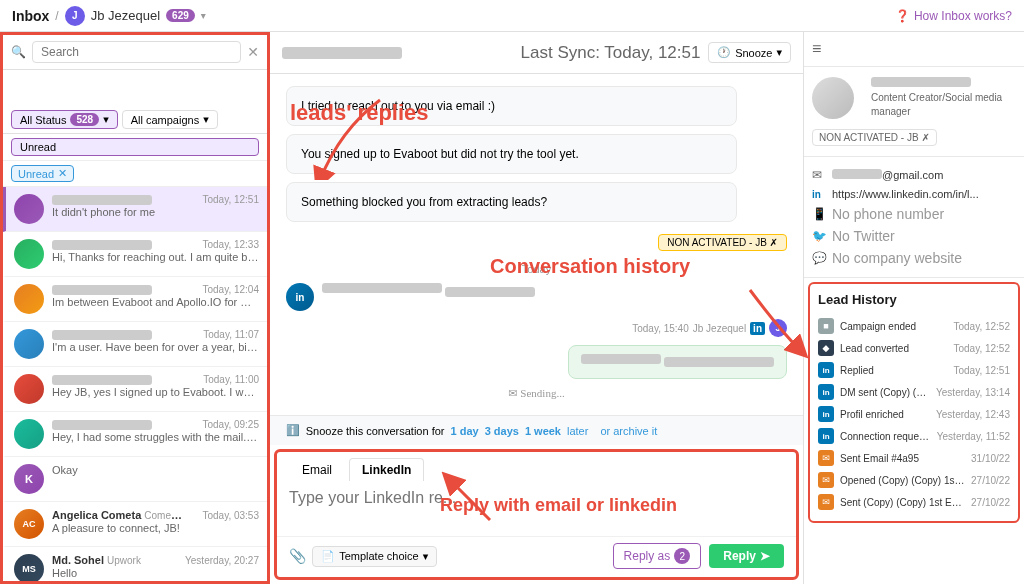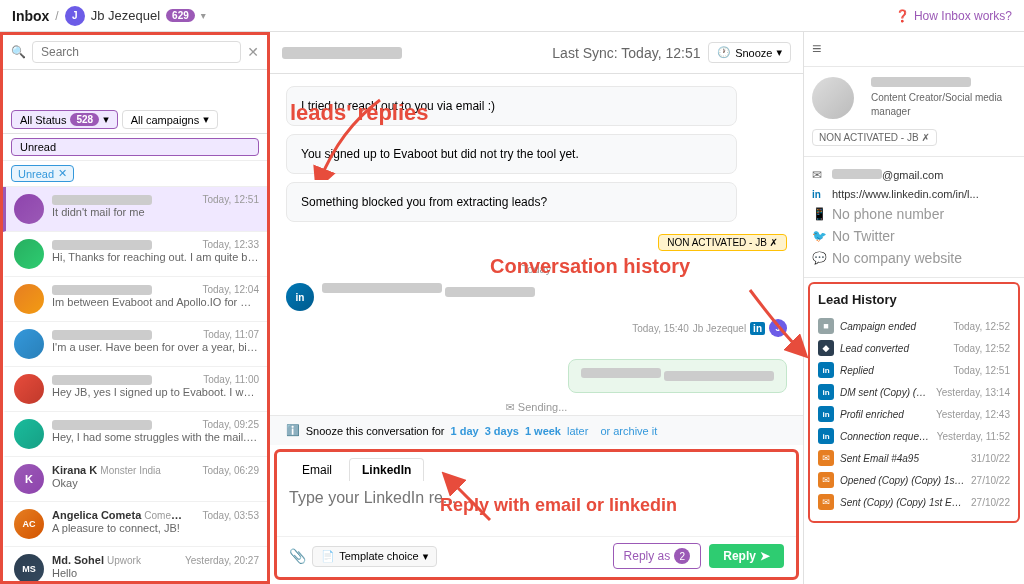--- a/index.html
+++ b/index.html
@@ -81,40 +81,40 @@
     .conv-preview { font-size: 11px; color: #666; white-space: nowrap; overflow: hidden; text-overflow: ellipsis; }
 
     
     .center-panel { flex: 1; display: flex; flex-direction: column; background: #fff; border-right: 1px solid #e0e0e0; }
     .center-header {
       display: flex; align-items: center; justify-content: space-between;
       padding: 8px 12px; border-bottom: 1px solid #e0e0e0; min-height: 42px;
     }
     .contact-name-blurred { background: #ccc; height: 12px; border-radius: 3px; width: 120px; }
     .header-right { display: flex; align-items: center; gap: 8px; font-size: 11px; color: #666; }
-    .sync-info { font-size: 14px; color: #666; }
+    .sync-info { font-size: 17px; color: #666; }
     .snooze-btn {
       display: flex; align-items: center; gap: 4px;
       border: 1px solid #ddd; border-radius: 4px; padding: 3px 8px;
       font-size: 11px; cursor: pointer; background: #fff;
     }
     .messages-area { flex: 1; overflow-y: auto; padding: 12px 16px; }
     .message-bubble {
       background: #f8f9fa; border: 1px solid #e8e8e8; border-radius: 8px;
       padding: 10px 14px; margin-bottom: 8px; max-width: 90%; font-size: 12px; line-height: 1.5;
     }
     .noa-badge {
       display: inline-flex; align-items: center; gap: 4px;
       background: #fff3cd; border: 1px solid #ffc107; border-radius: 4px;
       padding: 2px 8px; font-size: 10px; margin: 4px 0;
     }
     .date-divider { text-align: center; font-size: 11px; color: #999; margin: 8px 0; }
-    .outgoing-row { display: flex; justify-content: flex-end; margin-bottom: 22px; align-items: center; gap: 6px; }
+    .outgoing-row { display: flex; justify-content: flex-end; margin-bottom: 8px; align-items: center; gap: 6px; }
     .outgoing-meta { font-size: 10px; color: #999; display: flex; align-items: center; gap: 4px; }
-    .sending-indicator { text-align: center; font-size: 11px; color: #999; margin: 4px 0; }
+    .sending-indicator { text-align: center; font-size: 11px; color: #999; margin: 4px 0; font-family: Liberation Serif, serif; }
     .snooze-bar {
       padding: 8px 16px; background: #f8f9fa; border-top: 1px solid #e8e8e8;
       display: flex; align-items: center; justify-content: space-between; font-size: 11px;
     }
     .snooze-options { display: flex; align-items: center; gap: 6px; }
     .snooze-link { color: #3498db; cursor: pointer; text-decoration: none; }
     .snooze-link.bold { font-weight: 600; }
     .compose-area { border-top: 1px solid #e0e0e0; }
     .compose-tabs { display: flex; padding: 6px 12px 0; gap: 4px; }
     .compose-tab {
@@ -177,21 +177,21 @@
     .lead-history-title { font-size: 13px; font-weight: 700; margin-bottom: 8px; color: #1a1a1a; }
     .history-item { display: flex; align-items: center; gap: 6px; padding: 3px 0; font-size: 10px; }
     .hist-icon {
       width: 16px; height: 16px; border-radius: 3px; flex-shrink: 0;
       display: flex; align-items: center; justify-content: center; font-size: 9px; color: #fff;
     }
     .hist-icon.gray { background: #95a5a6; }
     .hist-icon.dark { background: #2c3e50; }
     .hist-icon.linkedin { background: #0077b5; }
     .hist-icon.orange { background: #e67e22; }
-    .hist-label { flex: 1; color: #333; white-space: nowrap; overflow: hidden; text-overflow: ellipsis; font-style: italic; }
+    .hist-label { flex: 1; color: #333; white-space: nowrap; overflow: hidden; text-overflow: ellipsis; }
     .hist-time { color: #999; font-size: 10px; white-space: nowrap; flex-shrink: 0; }
 
     
     .blurred-line { background: #ccc; border-radius: 3px; display: inline-block; height: 10px; }
 
     
     .outgoing-bubble {
       background: #eaf7ec; border: 1px solid #c3e6cb; border-radius: 8px;
       padding: 8px 12px; max-width: 80%; font-size: 12px;
     }
@@ -251,21 +251,21 @@
 
       <div class="conv-item active" style="border-left:3px solid #9b59b6;">
         <div class="conv-avatar">
           <div class="avatar-placeholder" style="background:linear-gradient(135deg,#8e44ad,#9b59b6);"></div>
         </div>
         <div class="conv-content">
           <div class="conv-header">
             <span class="conv-name-blurred"></span>
             <span class="conv-time">Today, 12:51</span>
           </div>
-          <div class="conv-preview">It didn't mail for me</div>
+          <div class="conv-preview">It didn't phone for me</div>
         </div>
       </div>
 
       <div class="conv-item">
         <div class="conv-avatar">
           <div class="avatar-placeholder" style="background:linear-gradient(135deg,#27ae60,#2ecc71);"></div>
         </div>
         <div class="conv-content">
           <div class="conv-header">
             <span class="conv-name-blurred"></span>
@@ -325,27 +325,20 @@
           </div>
           <div class="conv-preview">Hey, I had some struggles with the mail. They...</div>
         </div>
       </div>
 
       <div class="conv-item">
         <div class="conv-avatar">
           <div class="avatar-placeholder" style="background:linear-gradient(135deg,#9b59b6,#8e44ad); font-size:11px; color:#fff; font-weight:700;">K</div>
         </div>
         <div class="conv-content">
-          <div class="conv-header">
-            <span class="conv-name">
-              <span>Kirana K</span>
-              <span style="color:#999;font-size:10px;font-weight:400;"> <span>Monster India</span></span>
-            </span>
-            <span class="conv-time">Today, 06:29</span>
-          </div>
           <div class="conv-preview">Okay</div>
         </div>
       </div>
 
       <div class="conv-item">
         <div class="conv-avatar">
           <div class="avatar-placeholder" style="background:linear-gradient(135deg,#e67e22,#d35400); font-size:9px; color:#fff; font-weight:700;">AC</div>
         </div>
         <div class="conv-content">
           <div class="conv-header">

